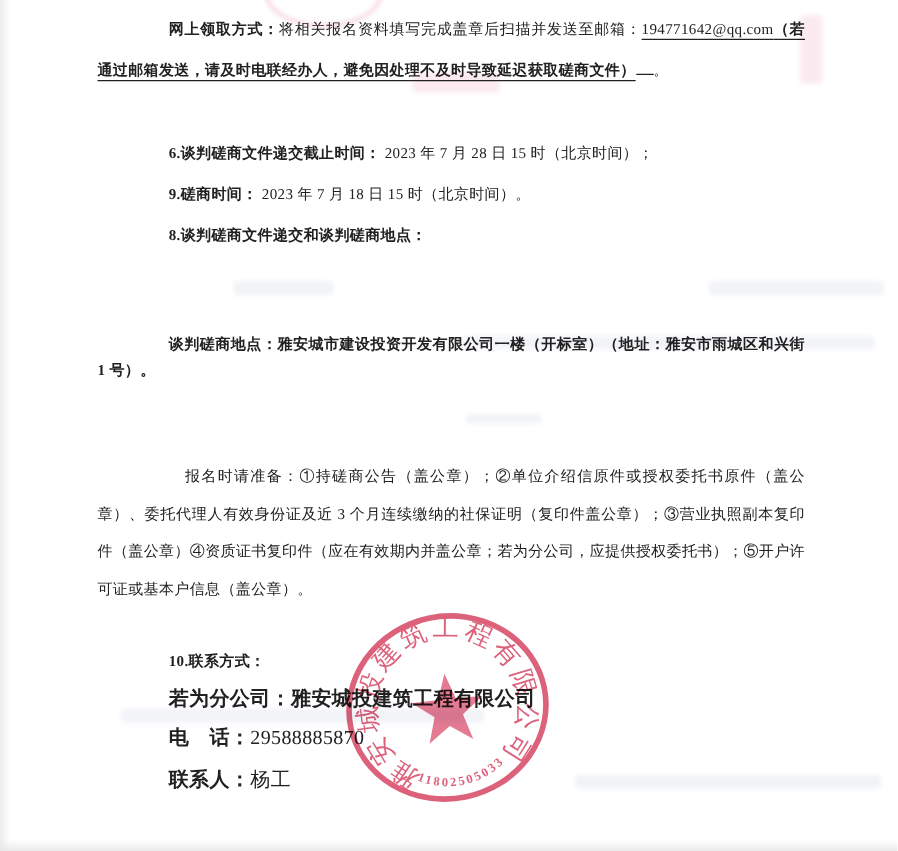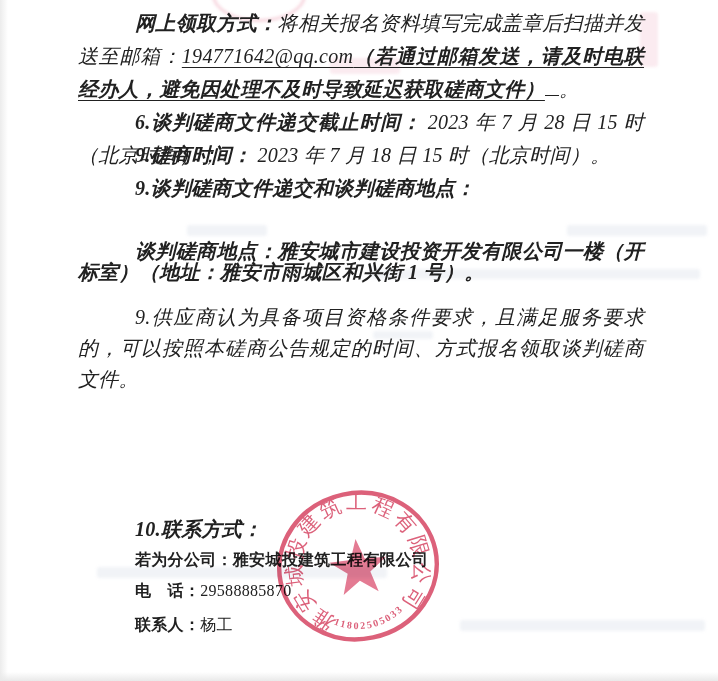--- a/index.html
+++ b/index.html
@@ -8,38 +8,37 @@
     width:718px;height:681px;
     background:#ffffff;
     overflow:hidden;
     font-family:"Liberation Serif","DejaVu Serif",serif;
     color:#212121;
   }
   .para{
     position:absolute;
     left:78px;
     width:566px;
-    font-size:20px;
+    font-size:12px;
     line-height:33px;
     text-align:justify;
     letter-spacing:0.3px;
     margin:0;
-    font-style:italic;
   }
   .ind{text-indent:57px;}
   .ind2{text-indent:70px;}
   .b{font-weight:bold;}
   .u{text-decoration:underline;text-underline-offset:4px;text-decoration-thickness:1.3px;}
   .uspacer{display:inline-block;width:14px;border-bottom:1.3px solid #212121;height:1em;vertical-align:baseline;}
   .p-online{top:7px;}
   .p-6{top:106px;}
   .p-7{top:139px;}
   .p-8{top:172px;}
   .p-submit{top:200px;line-height:30px;}
-  .p-talk{top:241px;line-height:21px;}
+  .p-talk{top:265px;line-height:21px;}
   .p-9{top:302px;line-height:31px;}
   .p-prepare{top:366px;line-height:30px;}
   .p-10{top:514px;line-height:30px;}
   .contact{position:absolute;left:78px;top:544px;width:566px;}
   .contact p{margin:0;font-size:16px;line-height:31px;text-indent:57px;letter-spacing:0.3px;}
   .contact p.last{margin-top:3px;}
   
   .stamp{
     position:absolute;left:258px;top:466px;
     width:200px;height:200px;
@@ -86,27 +85,27 @@
   <div class="ghost gray g4"></div>
   <div class="ghost gray g5"></div>
   <div class="ghost gray g6"></div>
 
   <p class="para ind p-online"><span class="b">网上领取方式：</span><span>将相关报名资料填写完成盖章后扫描并发送至邮箱：</span><span class="u">194771642@qq.com</span><span class="b u">（若通过邮箱发送，请及时电联经办人，避免因处理不及时导致延迟获取磋商文件）</span><span class="uspacer"></span><span>。</span></p>
 
   <p class="para ind p-6"><span class="b">6.谈判磋商文件递交截止时间：</span><span> 2023 年 7 月 28 日 15 时（北京时间）；</span></p>
 
   <p class="para ind p-7"><span class="b">9.磋商时间：</span><span> 2023 年 7 月 18 日 15 时（北京时间）。</span></p>
 
-  <p class="para ind p-8"><span class="b">9.谈判磋商文件递交和谈判磋商地点：</span></p>
+  <p class="para ind p-8"><span class="b">8.谈判磋商文件递交和谈判磋商地点：</span></p>
 
 
   <p class="para ind p-talk b"><span>谈判磋商地点：</span><span>雅安城市建设投资开发有限公司一楼（开标室）（地址：雅安市雨城区和兴街 1 号）。</span></p>
 
-  <p class="para ind p-9">9.供应商认为具备项目资格条件要求，且满足服务要求的，可以按照本磋商公告规定的时间、方式报名领取谈判磋商文件。</p>
 
+  <p class="para ind2 p-prepare">报名时请准备：①持磋商公告（盖公章）；②单位介绍信原件或授权委托书原件（盖公章）、委托代理人有效身份证及近 3 个月连续缴纳的社保证明（复印件盖公章）；③营业执照副本复印件（盖公章）④资质证书复印件（应在有效期内并盖公章；若为分公司，应提供授权委托书）；⑤开户许可证或基本户信息（盖公章）。</p>
 
   <p class="para ind p-10"><span class="b">10.联系方式：</span></p>
 
   <div class="contact">
     <p><span class="b">若为分公司：</span><span class="b">雅安城投建筑工程有限公司</span></p>
     <p><span class="b">电　话：</span><span>29588885870</span></p>
     <p class="last"><span class="b">联系人：</span><span>杨工</span></p>
   </div>
 
   <svg class="stamp" viewBox="0 0 200 200">

